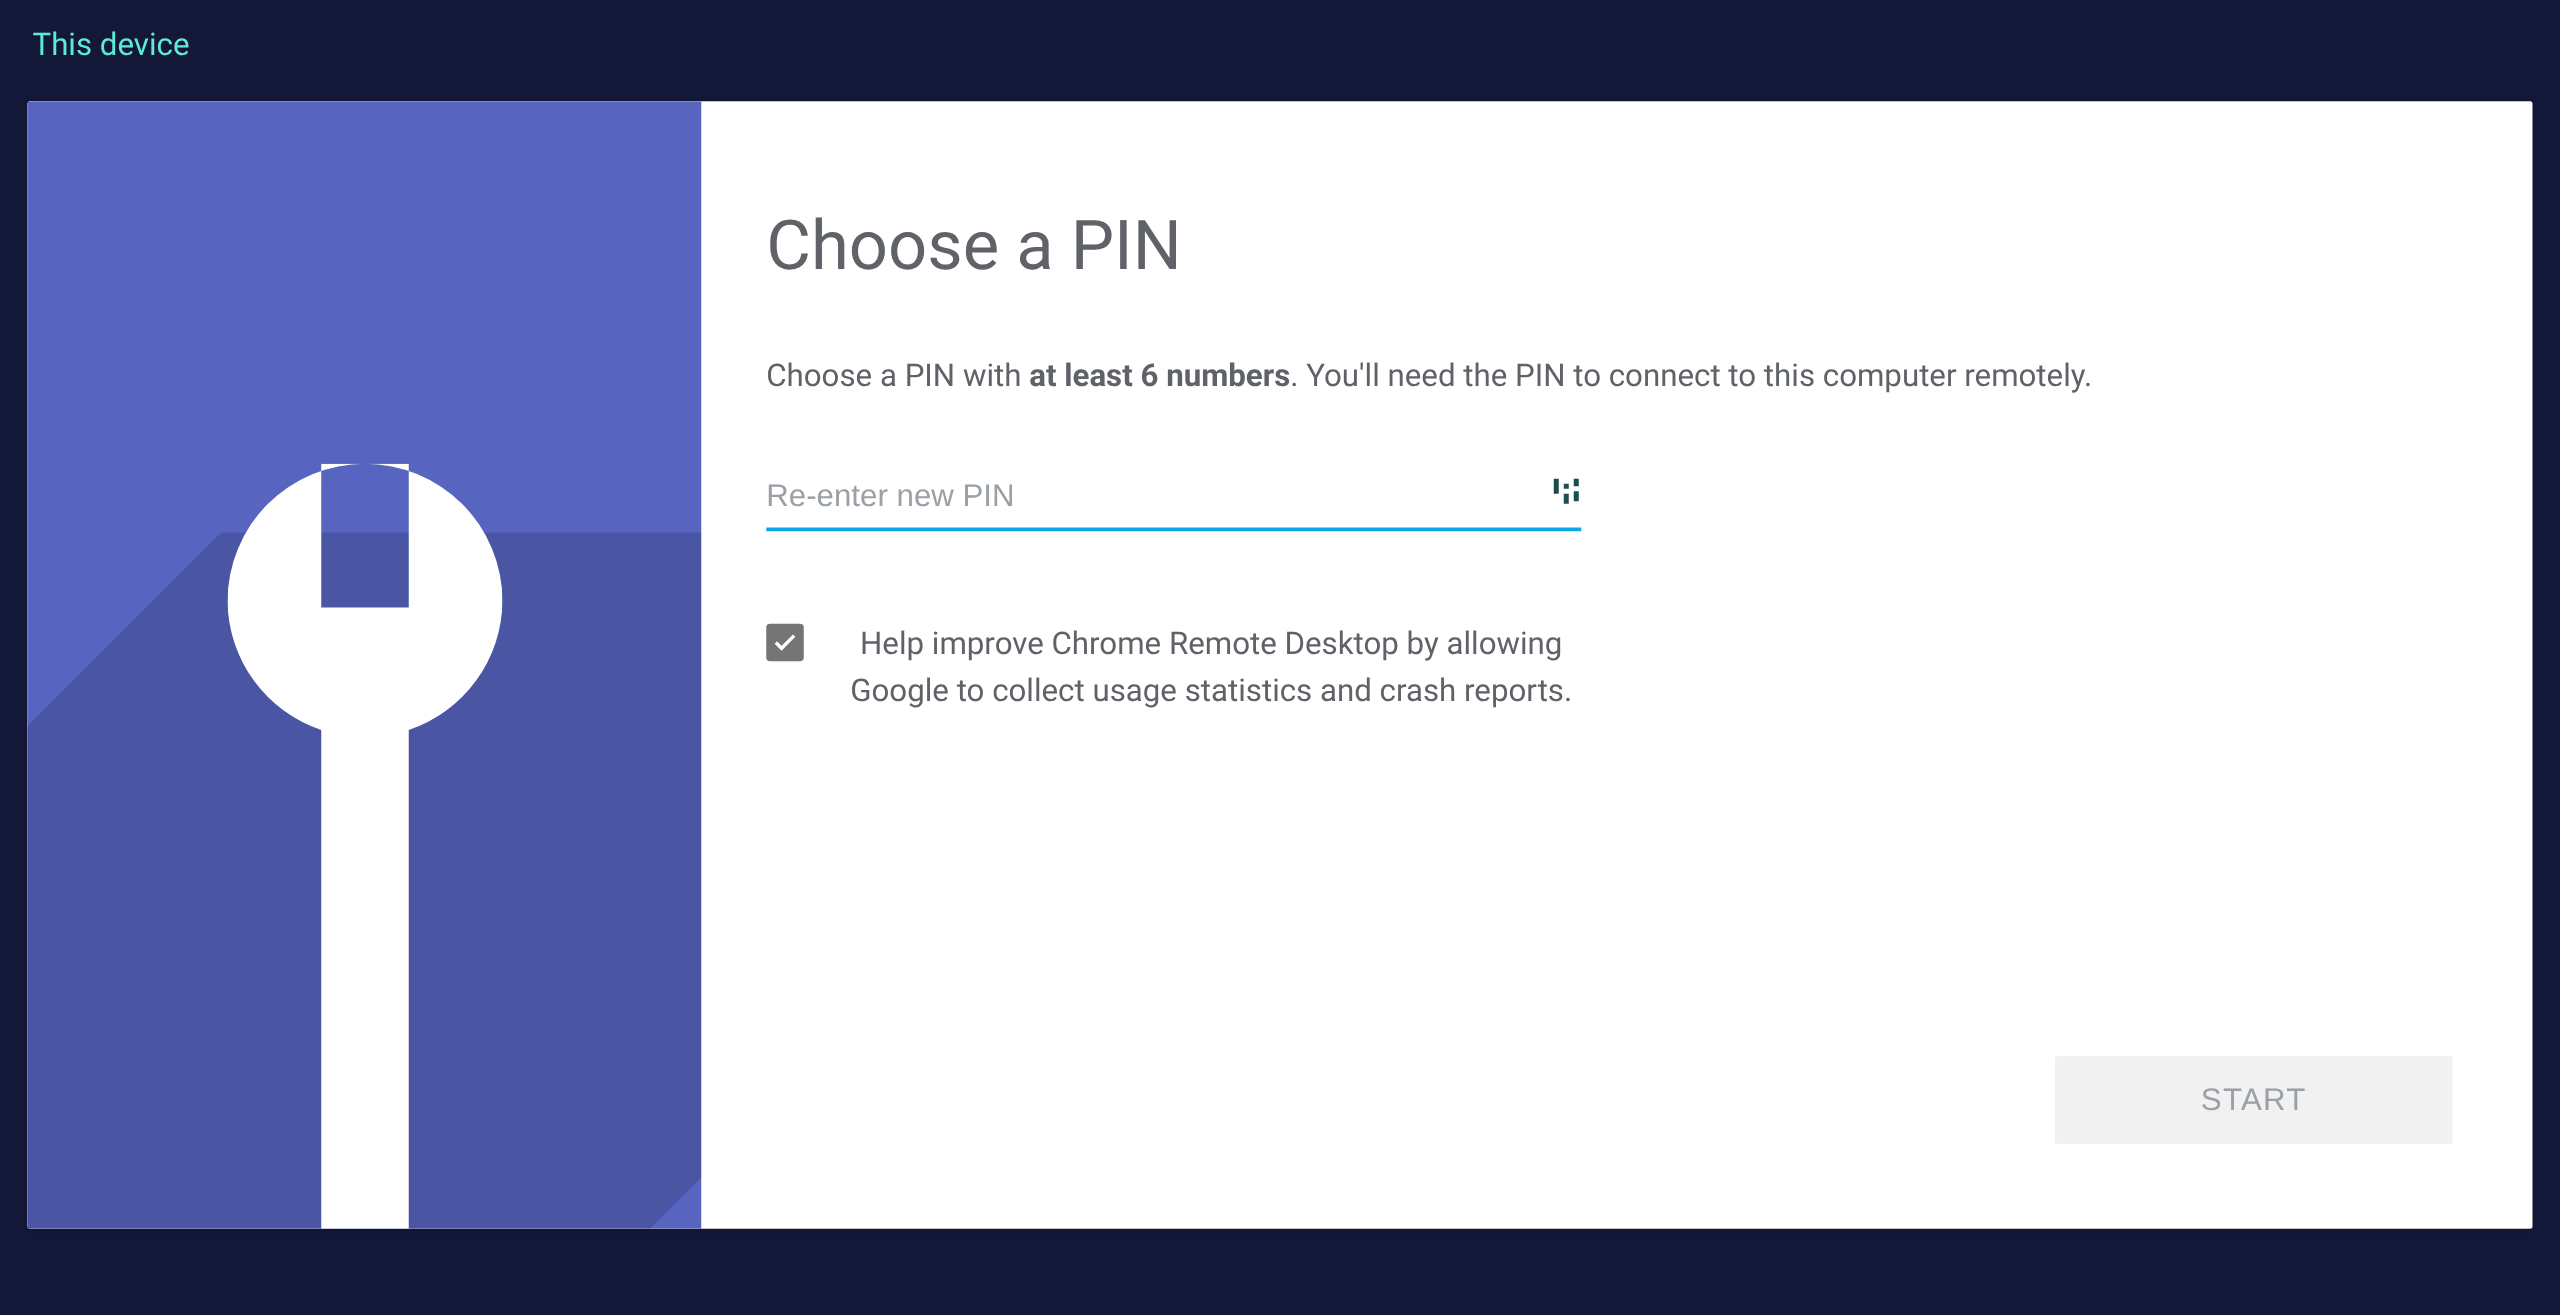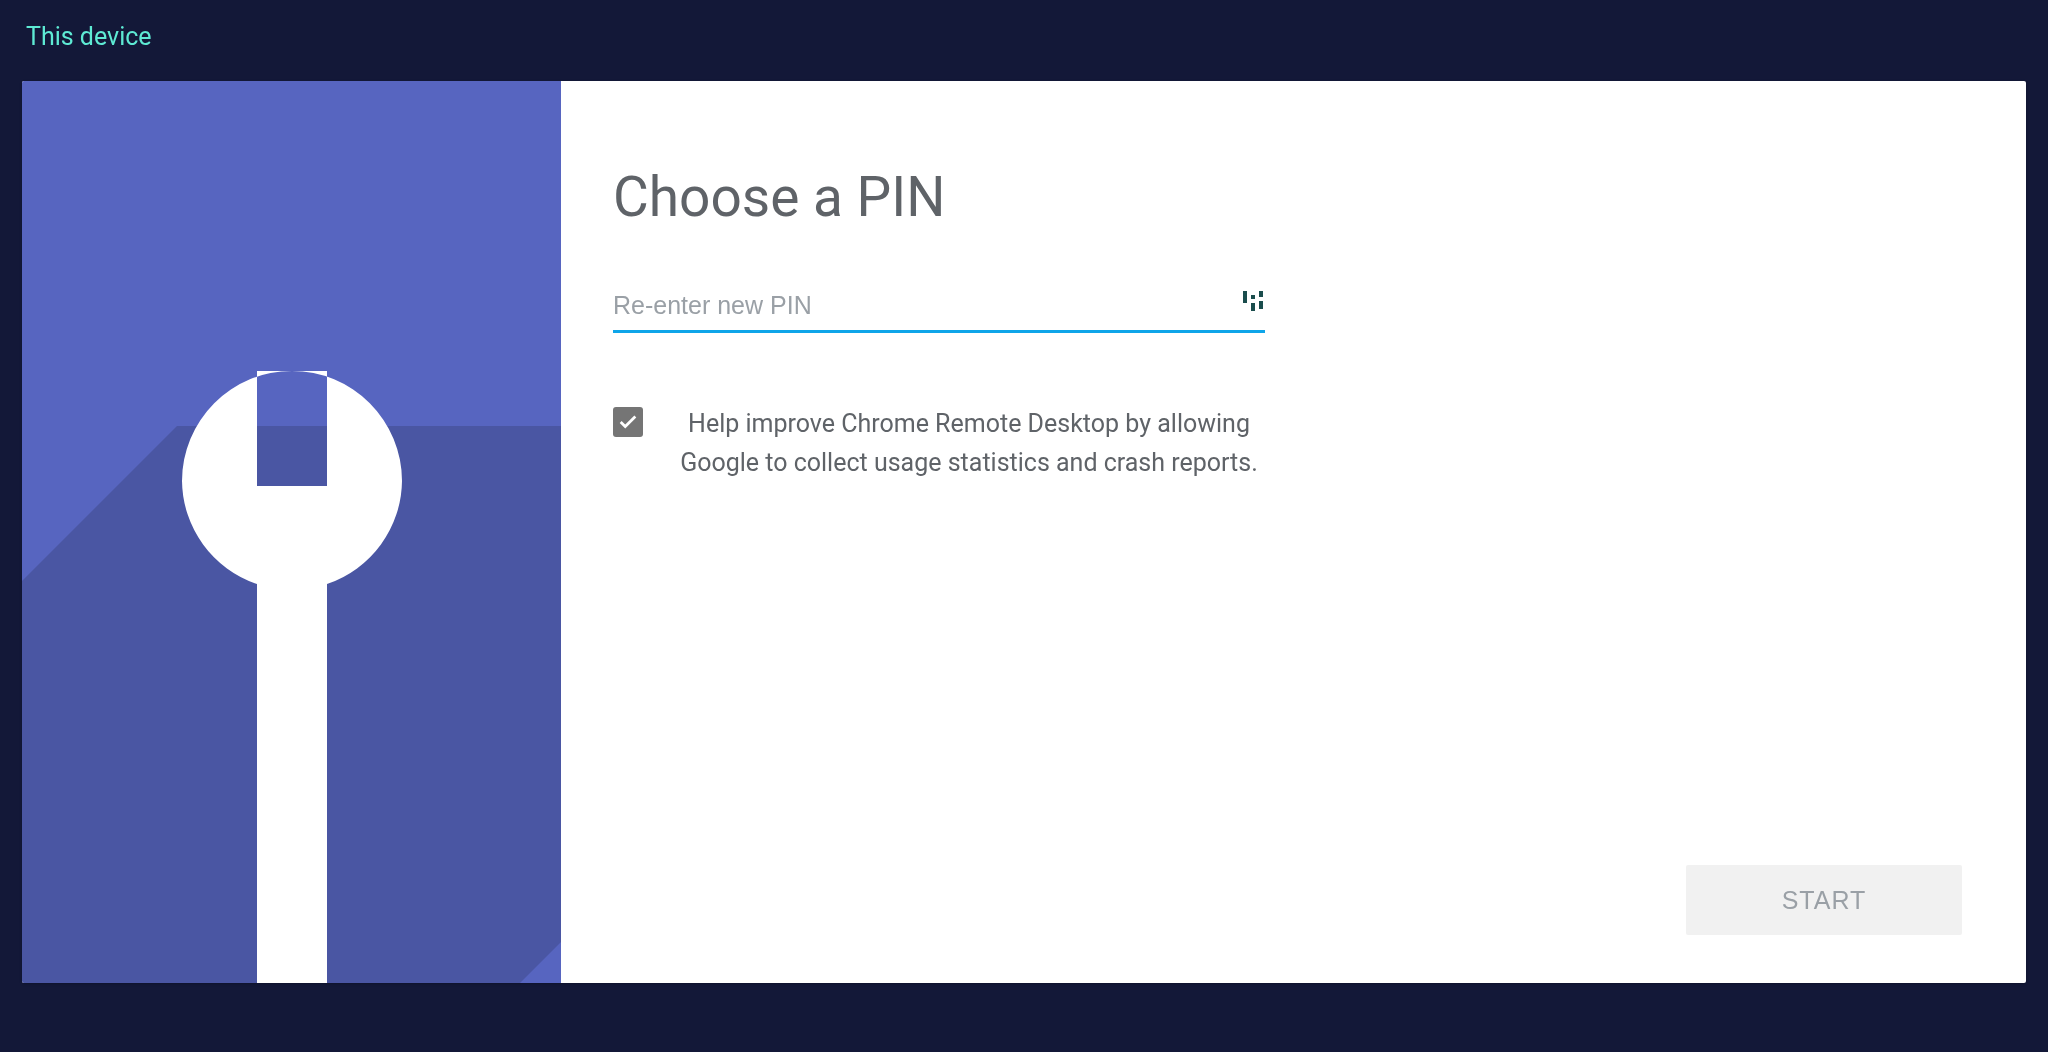--- a/index.html
+++ b/index.html
@@ -130,23 +130,23 @@
       width: 22px;
       height: 22px;
     }
     .checkbox-label {
       font-size: 25px;
       color: #5f6368;
       line-height: 1.55;
     }
     .start-button {
       position: absolute;
-      bottom: 48px;
+      bottom: 68px;
       right: 64px;
-      width: 276px;
+      width: 318px;
       height: 70px;
       background: #f1f1f1;
       border: none;
       color: #9aa0a6;
       font-size: 25px;
       letter-spacing: 1px;
       font-weight: 500;
       cursor: pointer;
       border-radius: 2px;
     }
@@ -175,20 +175,23 @@
                  L 145 115
                  L 145 0
                  Z" fill="white" fill-rule="evenodd"></path>
       </svg>
     </div>
   </div>
 
   <div class="content">
     <h1 class="title">Choose a PIN</h1>
 
+    <p class="description">
+      <span>Choose a PIN with </span><strong>at least 6 numbers</strong><span>. You'll need the PIN to connect to this computer remotely.</span>
+    </p>
 
 
     <div class="input-row">
       <input type="password" class="text-input" placeholder="Re-enter new PIN" style="">
       <span class="password-icon">
         <svg width="24" height="24" viewBox="0 0 24 24">
           <rect x="2" y="2" width="4" height="12" fill="#1a4d4d"></rect>
           <rect x="10" y="6" width="4" height="4" fill="#1a4d4d"></rect>
           <rect x="10" y="14" width="4" height="8" fill="#1a4d4d"></rect>
           <rect x="18" y="2" width="4" height="6" fill="#1a4d4d"></rect>

